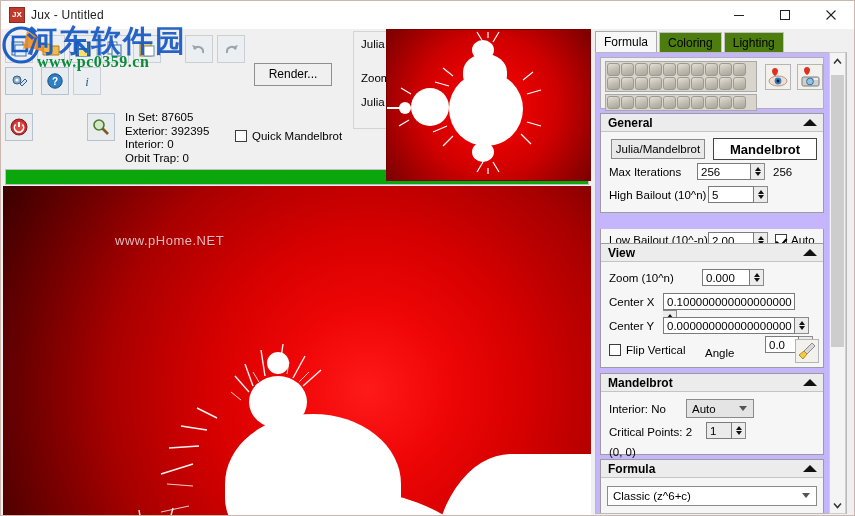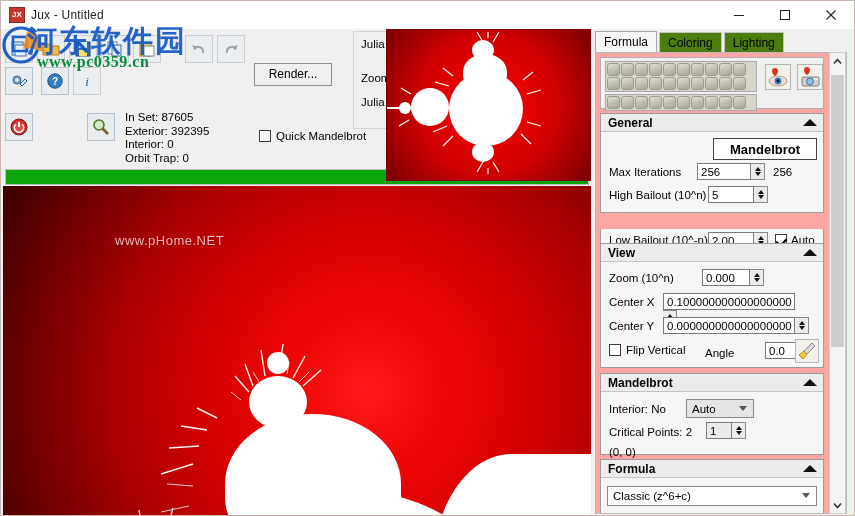--- a/index.html
+++ b/index.html
@@ -65,21 +65,21 @@
   }
 
   .stats {
     position: absolute; left: 124px; top: 82px;
     font-size: 11.5px; color: #000; line-height: 13.5px;
   }
 
   .qm-wrap {
     position: absolute; left: 234px; top: 101px;
     display: flex; align-items: flex-end; gap: 5px;
-    font-size: 11.5px; color:#000;margin-left:24px;
+    font-size: 11.5px; color:#000;
   }
   .cbx {
     width: 12px; height: 12px; background: #fff; border: 1px solid #3c3c3c;
     display:inline-block; position: relative; flex:none;
   }
   .cbx.on::after {
     content:""; position:absolute; left:2px; top:1px; width:5px; height:8px;
     border: solid #000; border-width: 0 2px 2px 0; transform: rotate(42deg);
   }
 
@@ -139,21 +139,21 @@
   }
   #tabs { position: absolute; left: 2px; top: 2px; display: flex; align-items: flex-end; height: 22px; }
   .tab {
     font-size: 12px; color: #000; padding: 3px 8px 3px 8px; margin-right: 2px;
     background: #4d7c0f; border: 1px solid #c2c2c2; border-bottom: none;
   }
   .tab.active { background: #f7f7f7; border-color: #a8a8a8; padding-bottom: 4px; font-weight: normal; }
 
   #dockbody {
     position: absolute; left: 2px; top: 23px; width: 252px; height: 462px;
-    background: #fca5a5; border: 1px solid #b9b9b9;
+    background: #c4b5fd; border: 1px solid #b9b9b9;
     overflow: hidden;
   }
 
   .palette-box {
     position: absolute; left: 4px; top: 4px; width: 224px; height: 52px;
     background: #f0f0f0; border: 1px solid #b0b0b0;
   }
   .swatch-group {
     position: absolute; border: 1px solid #a9a9a9; background: #d8d5cc;
     padding: 1px; display: flex; flex-wrap: wrap; gap: 1px;
@@ -493,20 +493,21 @@
             <rect x="16" y="13" width="4" height="2" fill="#eee"></rect>
           </svg>
         </div>
       </div>
 
       <div class="section" style="top:60px; height:100px;">
         <div class="sec-head">
           <span class="t">General</span>
           <span class="tri"></span>
         </div>
+        <div class="btn3d" style="position:absolute; left:10px; top:25px; width:94px; height:20px;">Julia/Mandelbrot</div>
         <div class="valbox" style="position:absolute; left:112px; top:24px; width:104px; height:22px;">Mandelbrot</div>
 
         <span class="lbl" style="position:absolute; left:8px; top:52px;">Max Iterations</span>
         <div style="position:absolute; left:96px; top:49px; display:flex;">
           <div class="txtfield" style="width:54px;">256</div>
           <div class="spin">
               <span class="up"></span>
               <span class="dn"></span>
             </div>
         </div>
@@ -568,21 +569,21 @@
               <span class="up"></span>
               <span class="dn"></span>
             </div>
         </div>
 
         <div style="position:absolute; left:8px; top:100px; display:flex; align-items:center; gap:5px;">
           <span class="cbx"></span>
           <span class="lbl">Flip Vertical</span>
         </div>
         <span class="lbl" style="position:absolute; left:104px; top:103px;">Angle</span>
-        <div style="position:absolute; left:140px; top:98px; display:flex;padding-left:24px;">
+        <div style="position:absolute; left:140px; top:92px; display:flex;padding-left:24px;">
           <div class="txtfield" style="width:34px;">0.0</div>
           <div class="spin">
               <span class="up"></span>
               <span class="dn"></span>
             </div>
         </div>
         <div class="icbtn" style="left:194px; top:95px; width:24px; height:24px;">
           <svg width="22" height="22" viewBox="0 0 22 22">
             <path d="M16 3 l3 3 -8 8 -3 -3z" fill="#d8d8d8" stroke="#8a8a8a"></path>
             <path d="M8 11 l3 3 -4 5 -4 -4z" fill="#f2c94c" stroke="#b38f16"></path>

